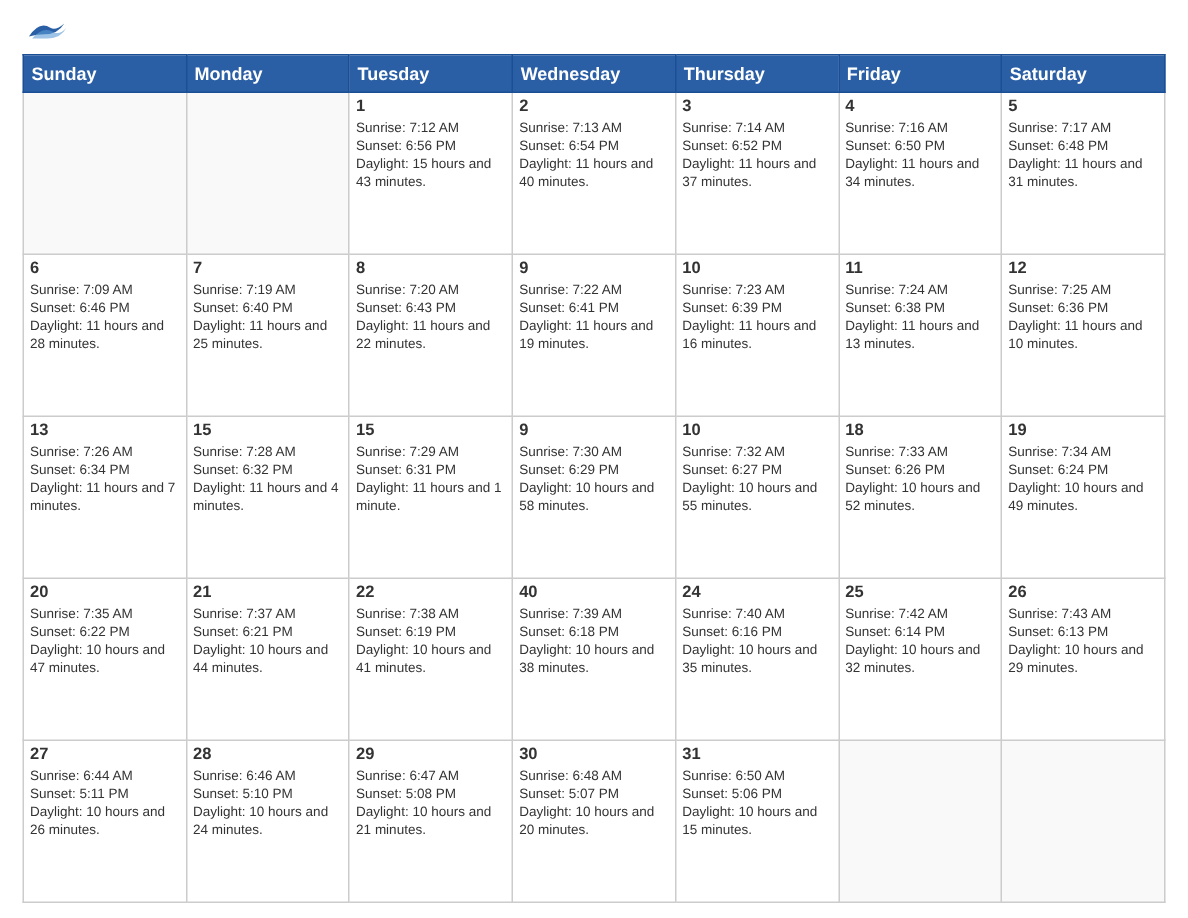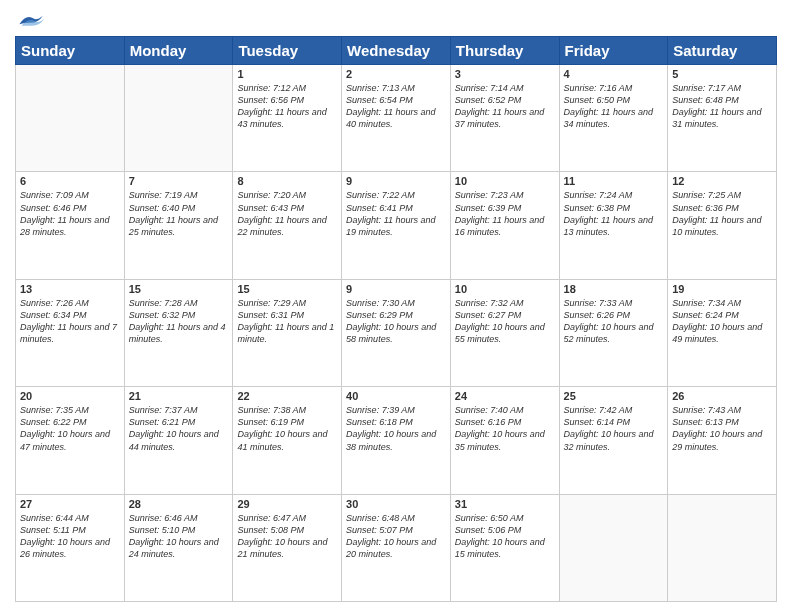--- a/index.html
+++ b/index.html
@@ -50,21 +50,21 @@
       border: 1px solid #ccc;
       border-collapse: collapse;
       width: 100%;
       table-layout: fixed;
     }
     .calendar th {
       background: #2a5fa5;
       color: white;
       text-align: left;
       padding: 5px 5px;
-      font-size: 15px;
+      font-size: 12px;
       border: 1px solid #1a4f95;
     }
     .calendar td {
       vertical-align: top;
       border: 1px solid #ccc;
       padding: 3px 4px;
       font-size: 9.5px;
       color: #333;
       height: 80px;
       width: calc(100% / 7);
@@ -75,21 +75,20 @@
     .day-num {
       font-size: 11px;
       font-weight: bold;
       color: #333;
       margin-bottom: 2px;
     }
     .day-info {
       font-size: 9px;
       color: #333;
       line-height: 1.35;
-      font-style: italic;
     }
     .day-info span {
       display: block;
     }
   </style>
 </head>
 <body>
 
 <div class="page">
   <div class="header">
@@ -125,21 +124,21 @@
     </thead>
     <tbody id="calendar-body">
     <tr>
           <td class="empty"></td>
           <td class="empty"></td>
           <td>
             <div class="day-num">1</div>
             <div class="day-info">
               <span>Sunrise: 7:12 AM</span>
               <span>Sunset: 6:56 PM</span>
-              <span>Daylight: 11 hours and 43 minutes.</span>
+              <span>Daylight: 15 hours and 43 minutes.</span>
             </div>
           </td>
           <td>
             <div class="day-num">2</div>
             <div class="day-info">
               <span>Sunrise: 7:13 AM</span>
               <span>Sunset: 6:54 PM</span>
               <span>Daylight: 11 hours and 40 minutes.</span>
             </div>
           </td>

